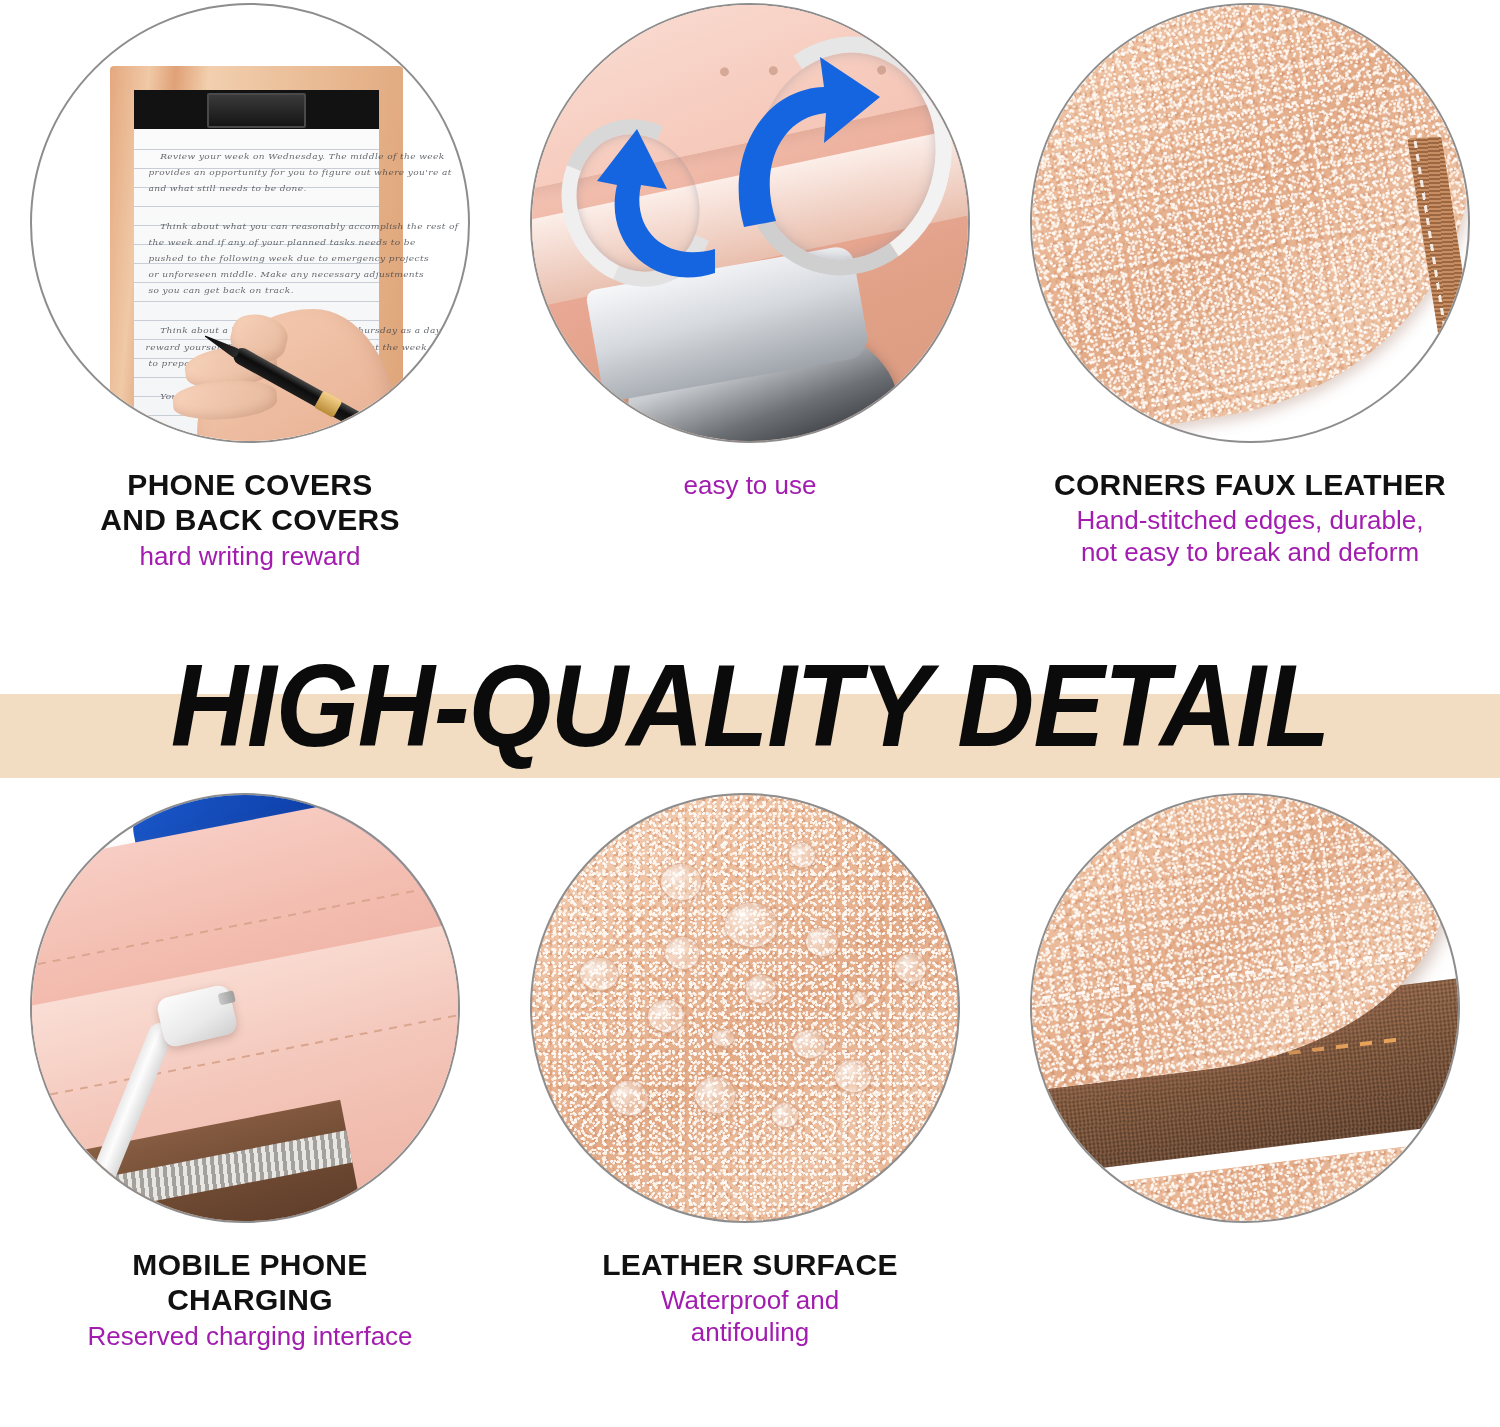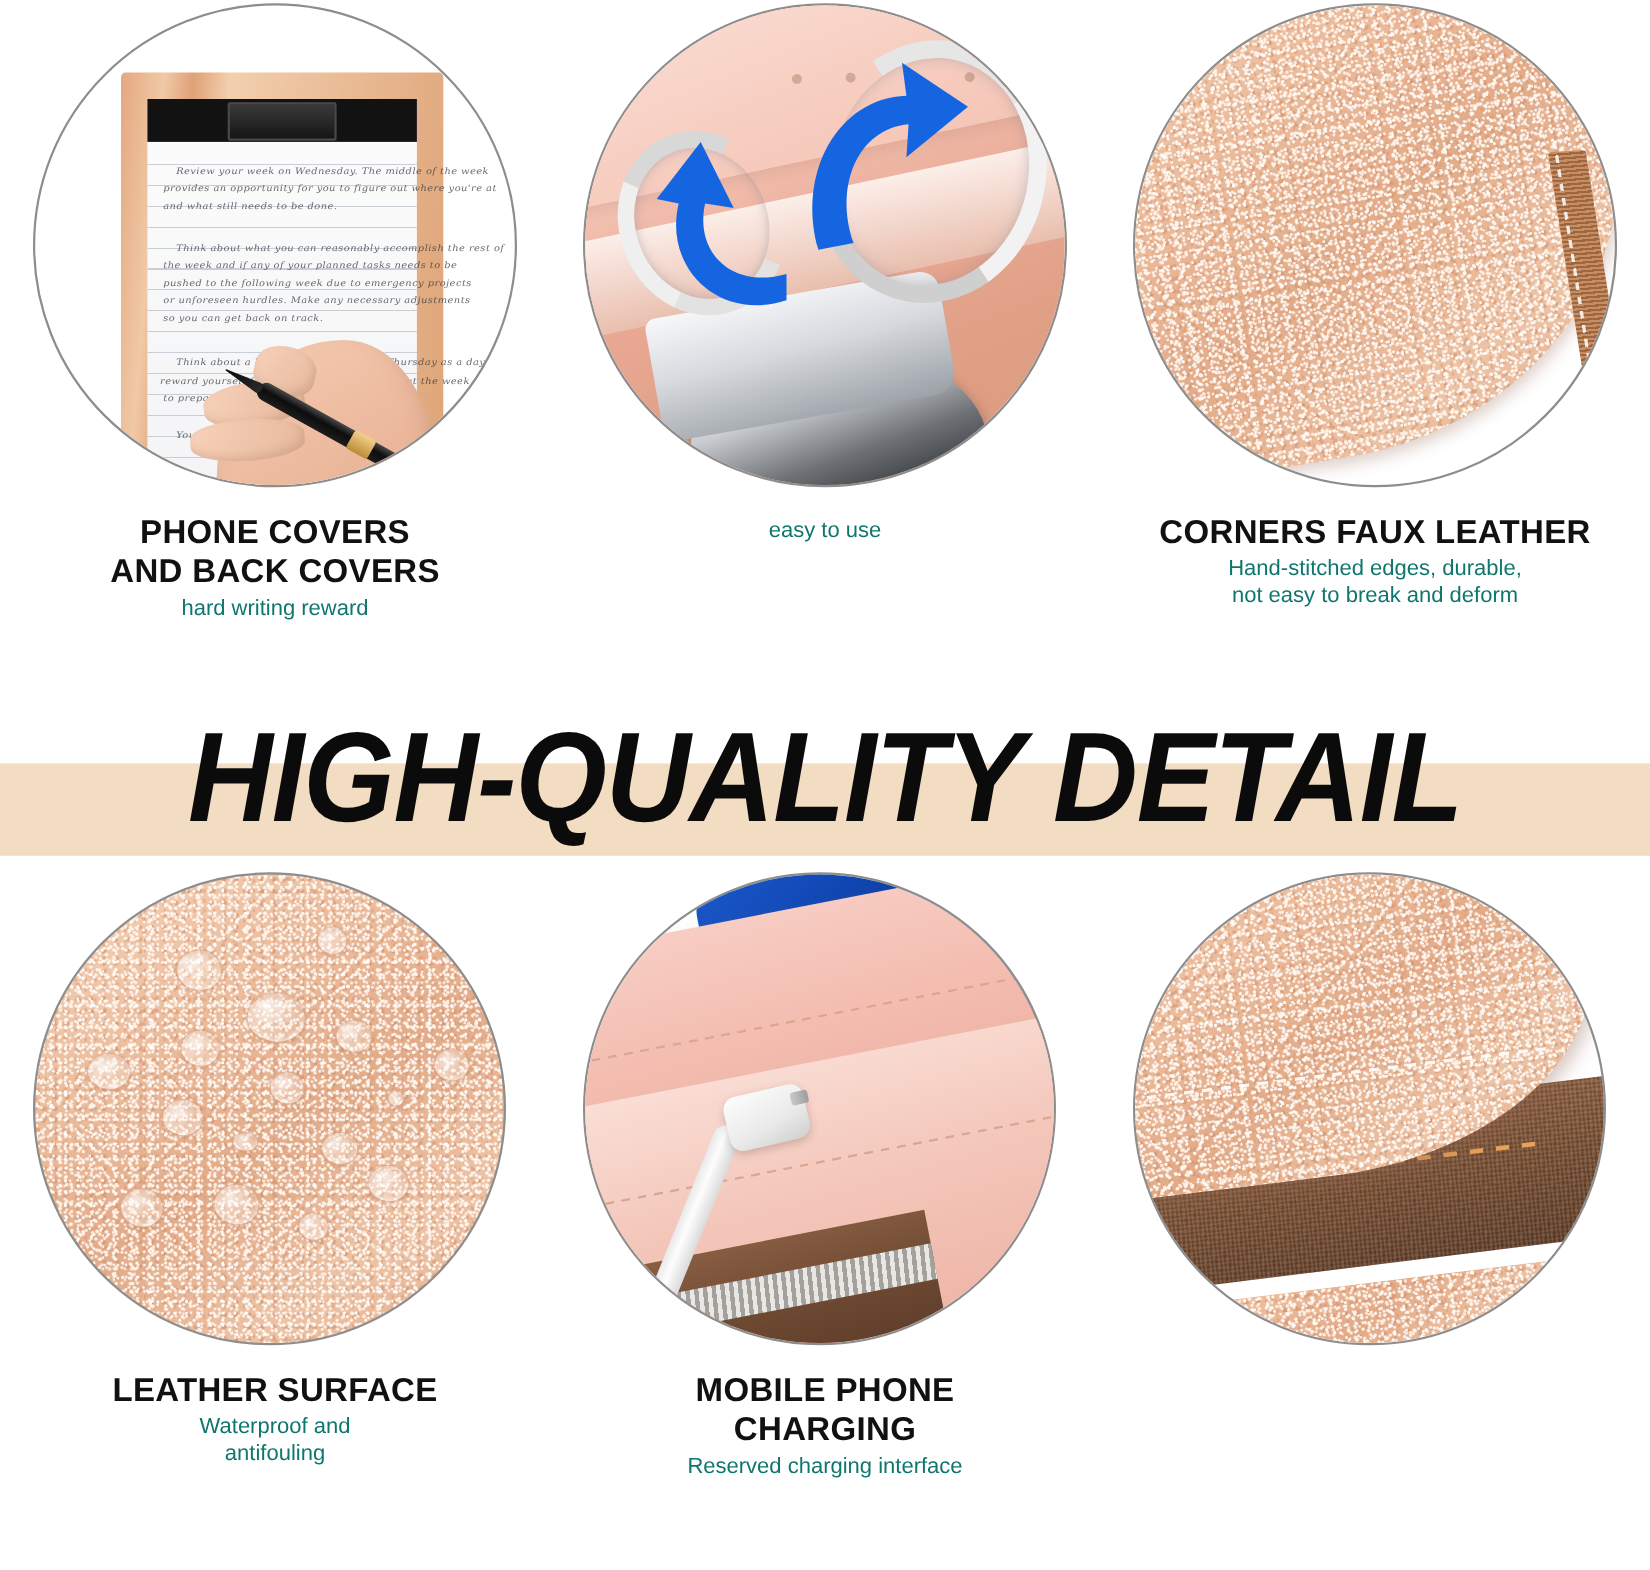--- a/index.html
+++ b/index.html
@@ -29,21 +29,21 @@
   }
   .circle-bottom{ width:430px; height:430px; }
 
   
   .caption{ width:100%; text-align:center; padding:0 10px; }
   .cap-title{
     font-size:30px; font-weight:bold; color:#111; letter-spacing:.3px;
     line-height:1.18; white-space:pre-line;
   }
   .cap-sub{
-    font-size:20px; font-weight:400; color:#0f766e;
+    font-size:26px; font-weight:400; color:#a21caf;
     line-height:1.2; white-space:pre-line; margin-top:3px;
   }
   .row-top .caption{ margin-top:24px; }
   .row-bottom .caption{ margin-top:14px; }
 
   
   .banner{ position:absolute; left:0; top:694px; width:1500px; height:84px; }
   .banner-band{ position:absolute; inset:0; background:#f2dcc2; }
   .banner-text{
     position:absolute; left:0; top:-46px; width:1500px;
@@ -239,21 +239,21 @@
               <div class="cb-clip-inner"></div>
             </div>
 
             <div class="hw" style="left:17%;top:19.5%">Review your week on Wednesday. The middle of the week</div>
             <div class="hw" style="left:13%;top:23.2%">provides an opportunity for you to figure out where you're at</div>
             <div class="hw" style="left:13%;top:26.9%">and what still needs to be done.</div>
 
             <div class="hw" style="left:17%;top:35.5%">Think about what you can reasonably accomplish the rest of</div>
             <div class="hw" style="left:13%;top:39.2%">the week and if any of your planned tasks needs to be</div>
             <div class="hw" style="left:13%;top:42.9%">pushed to the following week due to emergency projects</div>
-            <div class="hw" style="left:13%;top:46.6%">or unforeseen hurdles. Make any necessary adjustments</div>
+            <div class="hw" style="left:13%;top:46.6%">or unforeseen middle. Make any necessary adjustments</div>
             <div class="hw" style="left:13%;top:50.3%">so you can get back on track.</div>
 
             <div class="hw" style="left:17%;top:59.5%">Think about a break on Thursday. Use Thursday as a day to</div>
             <div class="hw" style="left:12%;top:63.2%">reward yourself for your hard work throughout the week and</div>
             <div class="hw" style="left:13%;top:66.9%">to prepare for the final pre-weekend push.</div>
 
             <div class="hw" style="left:17%;top:74.5%">You might ....</div>
 
             <div class="hand">
               <div class="finger" style="left:-12px;top:38px;width:92px;height:40px;transform:rotate(-8deg)"></div>
@@ -323,20 +323,44 @@
       </div>
     </div>
   </div>
 
   <div class="banner">
     <div class="banner-band"></div>
     <div class="banner-text">HIGH-QUALITY DETAIL</div>
   </div>
 
   <div class="row row-bottom">
+
+    <div class="cell">
+      <div class="circle-wrap">
+        <div class="circle circle-bottom">
+          <div class="ch-blue"></div>
+          <div class="ch-panel"></div>
+          <div class="ch-stitch" style="left:-10%;top:30%"></div>
+          <div class="ch-panel2"></div>
+          <div class="ch-stitch" style="left:-14%;top:62%"></div>
+          <div class="ch-zip">
+            <div class="ch-zip-teeth"></div>
+          </div>
+          <div class="cable"></div>
+          <div class="plug">
+            <div class="plug-tip"></div>
+          </div>
+        </div>
+      </div>
+      <div class="caption">
+        <div class="cap-title">MOBILE PHONE
+CHARGING</div>
+        <div class="cap-sub">Reserved charging interface</div>
+      </div>
+    </div>
 
     <div class="cell">
       <div class="circle-wrap">
         <div class="circle circle-bottom glitter">
           <div class="drop" style="left:30%;top:16%;width:42px;height:38px"></div>
           <div class="drop" style="left:60%;top:11%;width:28px;height:26px"></div>
           <div class="drop" style="left:45%;top:25%;width:54px;height:46px"></div>
           <div class="drop" style="left:31%;top:33%;width:36px;height:34px"></div>
           <div class="drop" style="left:64%;top:31%;width:34px;height:30px"></div>
           <div class="drop" style="left:11%;top:38%;width:40px;height:34px"></div>
@@ -355,44 +379,20 @@
       <div class="caption">
         <div class="cap-title">LEATHER SURFACE</div>
         <div class="cap-sub">Waterproof and
 antifouling</div>
       </div>
     </div>
 
     <div class="cell">
       <div class="circle-wrap">
         <div class="circle circle-bottom">
-          <div class="ch-blue"></div>
-          <div class="ch-panel"></div>
-          <div class="ch-stitch" style="left:-10%;top:30%"></div>
-          <div class="ch-panel2"></div>
-          <div class="ch-stitch" style="left:-14%;top:62%"></div>
-          <div class="ch-zip">
-            <div class="ch-zip-teeth"></div>
-          </div>
-          <div class="cable"></div>
-          <div class="plug">
-            <div class="plug-tip"></div>
-          </div>
-        </div>
-      </div>
-      <div class="caption">
-        <div class="cap-title">MOBILE PHONE
-CHARGING</div>
-        <div class="cap-sub">Reserved charging interface</div>
-      </div>
-    </div>
-
-    <div class="cell">
-      <div class="circle-wrap">
-        <div class="circle circle-bottom">
           <div class="rc-bottom glitter"></div>
           <div class="rc-fabric"></div>
           <div class="rc-fabric-stitch"></div>
           <div class="rc-top glitter"></div>
           <div class="rc-stitch"></div>
         </div>
       </div>
     </div>
   </div>
 

